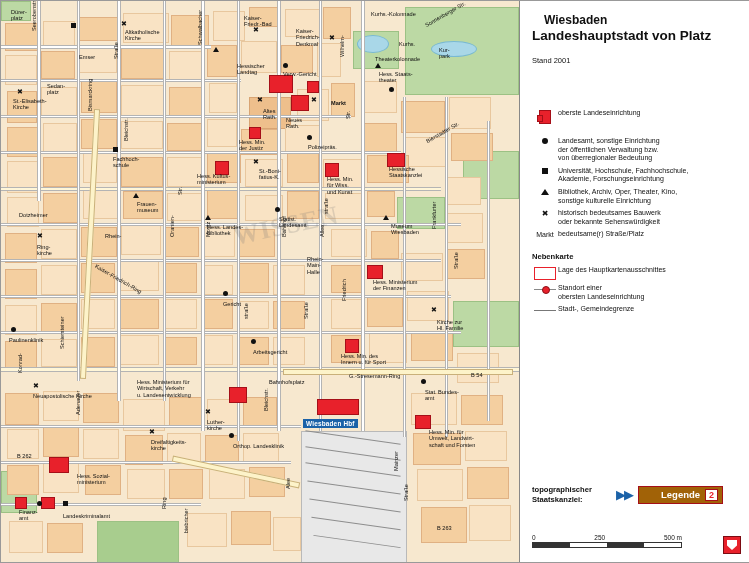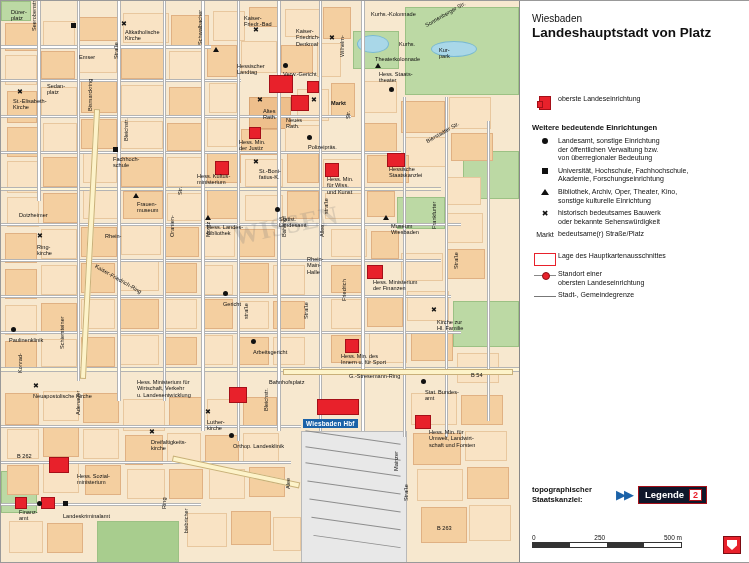--- a/index.html
+++ b/index.html
@@ -160,24 +160,24 @@
   #legend-panel {
     position: relative;
     width: 229px;
     height: 561px;
     background: #ffffff;
     padding: 10px 10px 0 12px;
     box-sizing: border-box;
     flex: none;
   }
   .title-city {
-    font-size: 10px;
-    font-weight: normal;
-    color: #111;
-    margin: 2px 0 1px 0;
+    font-size: 12px;
+    font-weight: bold;
+    color: #111;
+    margin: 2px 0 1px 12px;
   }
   .title-main {
     font-size: 13.5px;
     font-weight: bold;
     line-height: 16px;
     color: #111;
     margin: 0 0 10px 0;
   }
   .stand {
     font-size: 7.5px;
@@ -271,23 +271,23 @@
   }
   .arrows {
     color: #1b62a8;
     font-size: 13px;
     letter-spacing: -2px;
     margin: 0 6px 0 2px;
   }
   .legende-btn {
     display: flex;
     align-items: center;
-    background: #0f172a;
+    background: #a16207;
     border: 1px solid #a50f18;
-    padding: 2px 4px 2px 6px;
+    padding: 2px 4px 2px 22px;
   }
   .legende-btn .lbl {
     color: #ffffff;
     font-size: 9.5px;
     font-weight: bold;
     margin-right: 5px;
   }
   .legende-btn .num {
     background: #ffffff;
     color: #e8212b;
@@ -707,33 +707,33 @@
         <div class="mlabel" style="left: 62px; top: 512px;">Landeskriminalamt</div>
         <div class="mlabel rot90" style="left: 182px; top: 532px;">biebricher</div>
         <div class="mlabel" style="left: 436px; top: 524px;">B 263</div>
       </div>
   </div>
 
   <div id="legend-panel">
 
     <div class="title-city">Wiesbaden</div>
     <div class="title-main">Landeshauptstadt von Platz</div>
+    <div class="stand">Stand 2001</div>
 
     <div style="height:44px;"></div>
 
     <div class="lg-row">
       <div class="lg-sym">
           <span class="sym-red-bld"></span>
         </div>
       <div class="lg-txt">oberste Landeseinrichtung</div>
     </div>
 
     <div class="sec-gap"></div>
 
-    <div class="lg-head">Weitere bedeutende Einrichtungen</div>
 
     <div class="lg-row">
       <div class="lg-sym">
           <span class="sym-dot"></span>
         </div>
       <div class="lg-txt">Landesamt, sonstige Einrichtung
 der öffentlichen Verwaltung bzw.
 von überregionaler Bedeutung</div>
     </div>
     <div class="lg-row">
@@ -759,20 +759,21 @@
     </div>
     <div class="lg-row">
       <div class="lg-sym">
           <span class="sym-markt">Markt</span>
         </div>
       <div class="lg-txt">bedeutsame(r) Straße/Platz</div>
     </div>
 
     <div class="sec-gap"></div>
 
+    <div class="lg-head">Nebenkarte</div>
 
     <div class="lg-row">
       <div class="lg-sym">
           <span class="sym-rect-outline"></span>
         </div>
       <div class="lg-txt">Lage des Hauptkartenausschnittes</div>
     </div>
     <div class="lg-row">
       <div class="lg-sym">
         <span class="sym-reddot-line">

